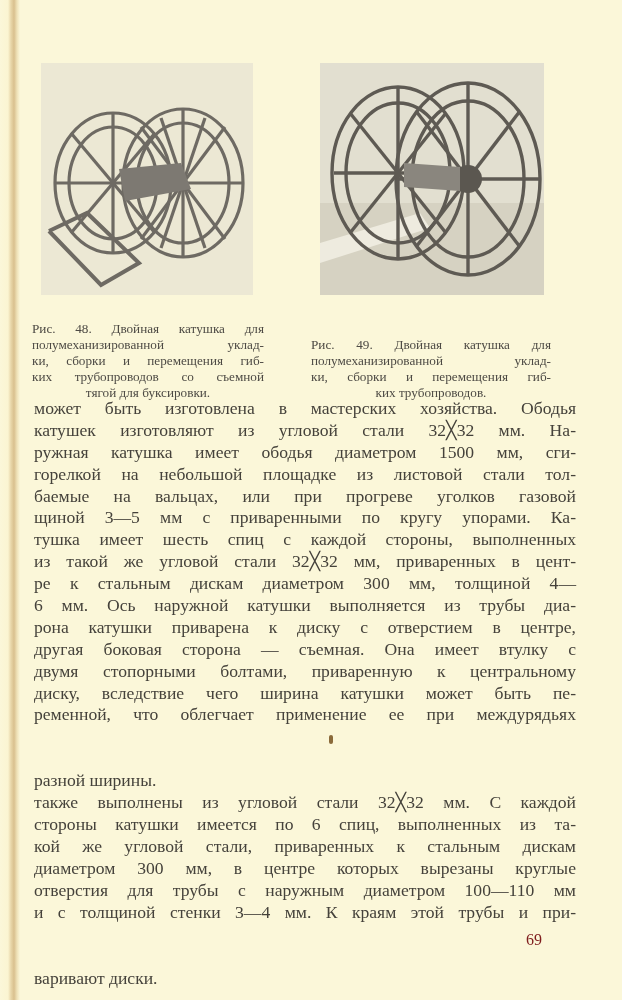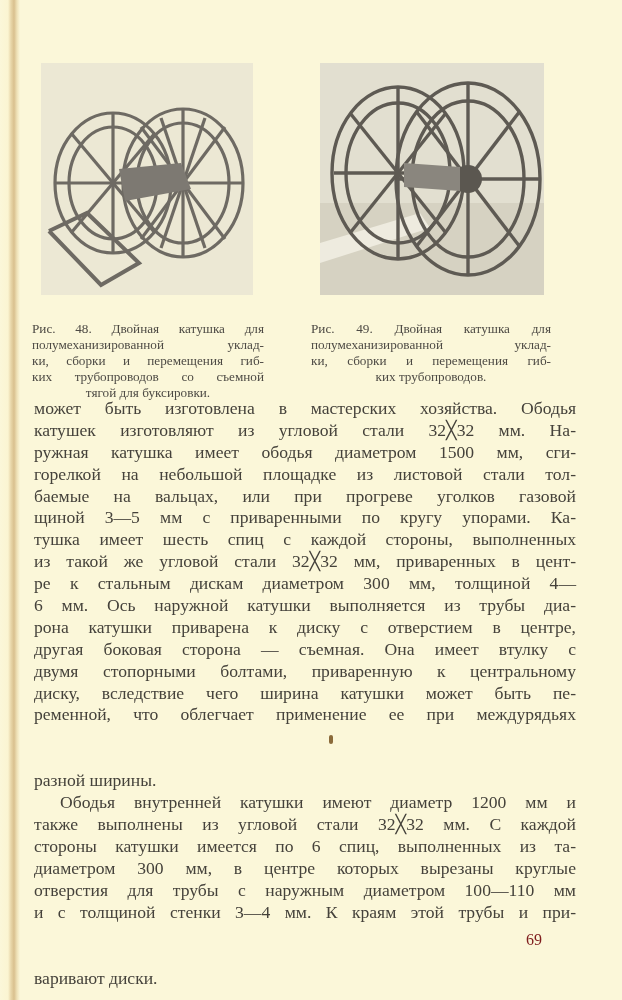--- a/index.html
+++ b/index.html
@@ -22,21 +22,21 @@
   #fig49 { left: 320px; top: 63px; width: 224px; height: 232px; background: #e2dfd0; }
   .caption {
     position: absolute;
     font-family: "Liberation Serif", "DejaVu Serif", serif;
     font-size: 13.2px; line-height: 16px;
     color: #4d4a44;
     text-align: justify;
     text-align-last: center;
   }
   #cap48 { left: 32px; top: 321px; width: 232px; }
-  #cap49 { left: 311px; top: 321px; width: 240px; }
+  #cap49 { left: 311px; top: 337px; width: 240px; }
   .cap-line { display: block; text-align: justify; text-align-last: justify; white-space: nowrap; }
   .cap-line.last { text-align-last: center; }
   .body {
     position: absolute; left: 34px; top: 398px; width: 542px;
     font-family: "Liberation Serif", "DejaVu Serif", serif;
     font-size: 17.6px; line-height: 21.9px;
     color: #45423b;
   }
   .line {
     display: block; height: 21.9px; white-space: nowrap;
@@ -127,23 +127,23 @@
   <span class="line">тушка имеет шесть спиц с каждой стороны, выполненных</span>
   <span class="line">из такой же угловой стали 32╳32 мм, приваренных в цент-</span>
   <span class="line">ре к стальным дискам диаметром 300 мм, толщиной 4—</span>
   <span class="line">6 мм. Ось наружной катушки выполняется из трубы диа-</span>
   <span class="line">рона катушки приварена к диску с отверстием в центре,</span>
   <span class="line">другая боковая сторона — съемная. Она имеет втулку с</span>
   <span class="line">двумя стопорными болтами, приваренную к центральному</span>
   <span class="line">диску, вследствие чего ширина катушки может быть пе-</span>
   <span class="line">ременной, что облегчает применение ее при междурядьях</span>
   <span class="line end">разной ширины.</span>
-  <span class="line indent">Ободья внутренней катушки имеют диаметр 1200 мм и</span>
   <span class="line">также выполнены из угловой стали 32╳32 мм. С каждой</span>
   <span class="line">стороны катушки имеется по 6 спиц, выполненных из та-</span>
+  <span class="line">кой же угловой стали, приваренных к стальным дискам</span>
   <span class="line">диаметром 300 мм, в центре которых вырезаны круглые</span>
   <span class="line">отверстия для трубы с наружным диаметром 100—110 мм</span>
   <span class="line">и с толщиной стенки 3—4 мм. К краям этой трубы и при-</span>
   <span class="line end">варивают диски.</span>
 </div>
 
 <div class="speck"></div>
 
 <div class="page-number">69</div>
 

